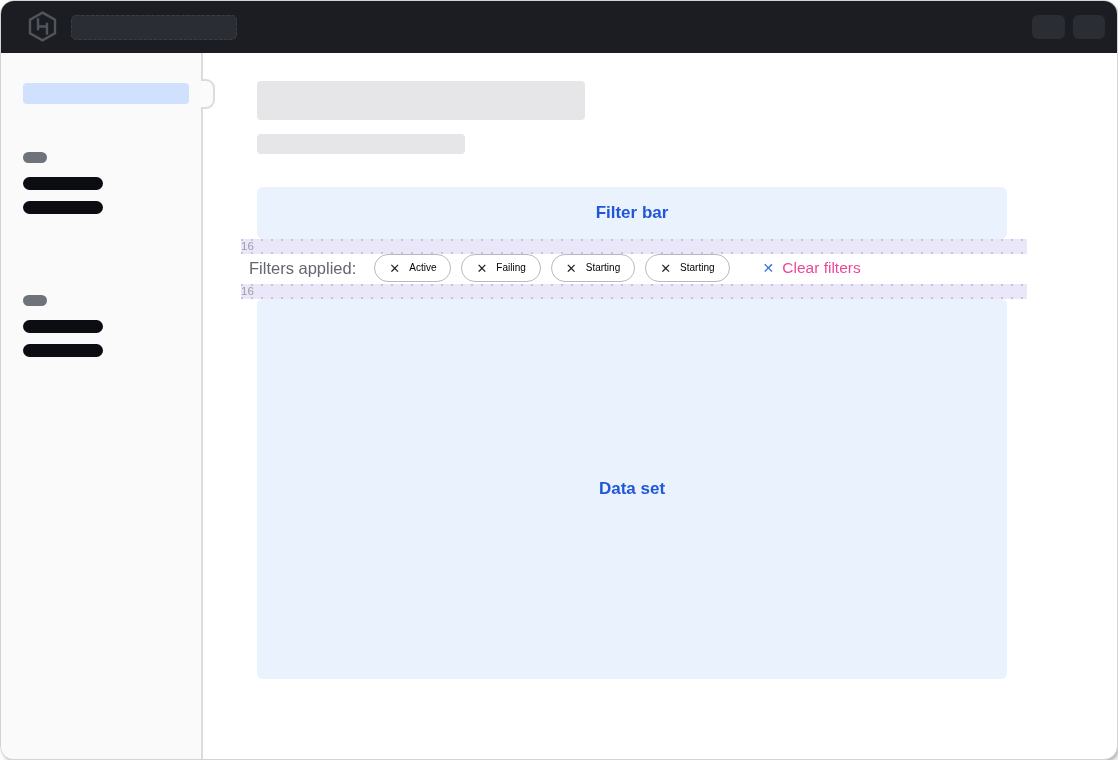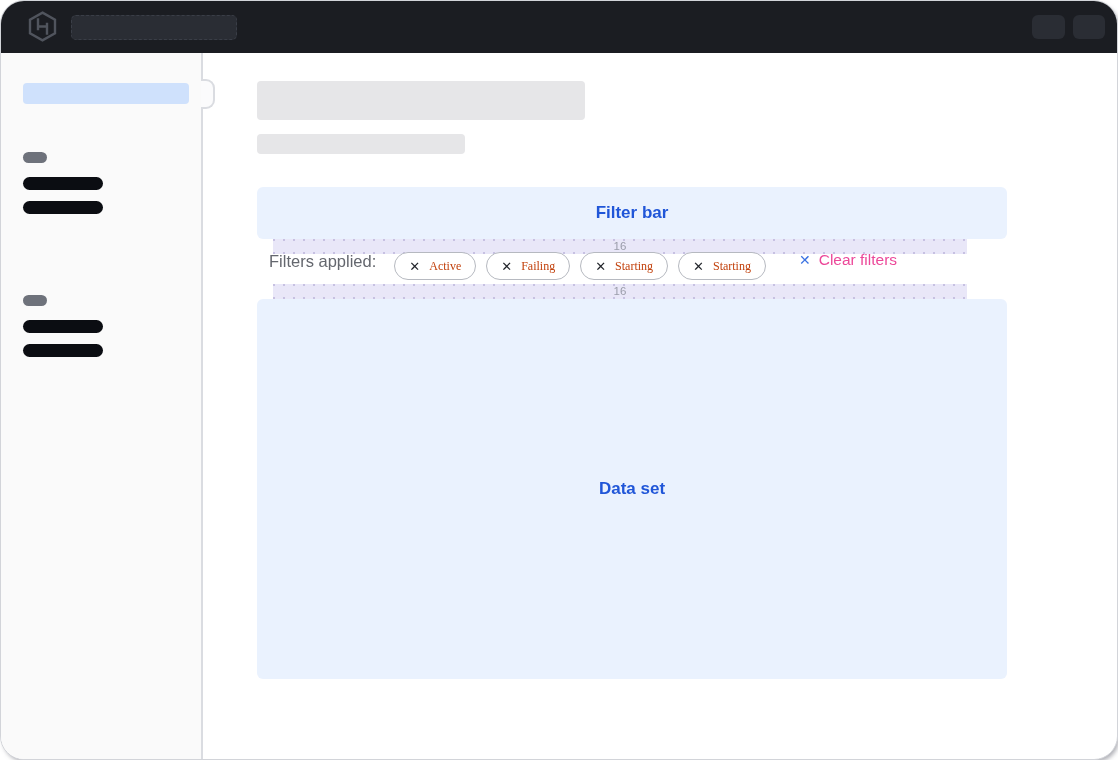--- a/index.html
+++ b/index.html
@@ -8,21 +8,21 @@
     background: #ffffff;
     font-family: "Liberation Sans", sans-serif;
   }
   .window {
     position: relative;
     width: 1118px;
     height: 760px;
     box-sizing: border-box;
     background: #ffffff;
     border: 1.5px solid #d2d4d9;
-    border-radius: 24px;
+    border-radius: 14px;
     box-shadow: 2px 3px 4px -1px rgba(110,112,122,.55);
     overflow: hidden;
     padding-left: 41px;
   }
 
   
   .topbar {
     position: absolute;
     left: 0; top: 0; right: 0;
     height: 52px;
@@ -133,48 +133,47 @@
   .panel-label {
     font-size: 17px;
     font-weight: 700;
     color: #2056d8;
   }
   .filter-bar { top: 186px; height: 52px; }
   .data-set   { top: 298px; height: 380px; }
 
   .spacing-strip {
     position: absolute;
-    left: 272px;
-    width: 694px;
+    left: 240px;
+    width: 786px;
     height: 15px;
     background-color: #e9e7f8;
     background-image:
       repeating-linear-gradient(to right, #c7c1e2 0 2px, transparent 2px 10px),
       repeating-linear-gradient(to right, #c7c1e2 0 2px, transparent 2px 10px);
     background-size: 100% 2px, 100% 2px;
     background-position: 0 0, 0 100%;
     background-repeat: no-repeat;
     display: flex;
     align-items: center;
-    justify-content: center;
   }
   .strip-1 { top: 238px; }
   .strip-2 { top: 283px; }
   .spacing-value {
     font-size: 11.5px;
     color: #9b9daa;
     line-height: 1;
   }
 
   .filters-row {
     position: absolute;
-    left: 268px; top: 251px;
+    left: 248px; top: 251px;
     width: 750px; height: 32px;
     display: flex;
-    align-items: flex-start;
+    align-items: center;
   }
   .filters-label {
     font-size: 16.5px;
     color: #64676e;
     margin-right: 18px;
     white-space: nowrap;
   }
   .chip {
     display: inline-flex;
     align-items: center;
@@ -188,24 +187,23 @@
     font-family: "Liberation Sans", sans-serif;
     cursor: pointer;
     box-sizing: border-box;
   }
   .chip-x {
     font-size: 13px;
     color: #1f2228;
     line-height: 1;
   }
   .chip-label {
-    font-size: 12px;
-    color: #c2410c;
-    line-height: 1;
-    font-family: Liberation Serif, serif;
+    font-size: 10px;
+    color: #000000;
+    line-height: 1;
   }
   .clear-filters {
     display: inline-flex;
     align-items: center;
     gap: 8px;
     margin-left: 23px;
     background: none;
     border: none;
     padding: 0;
     cursor: pointer;

